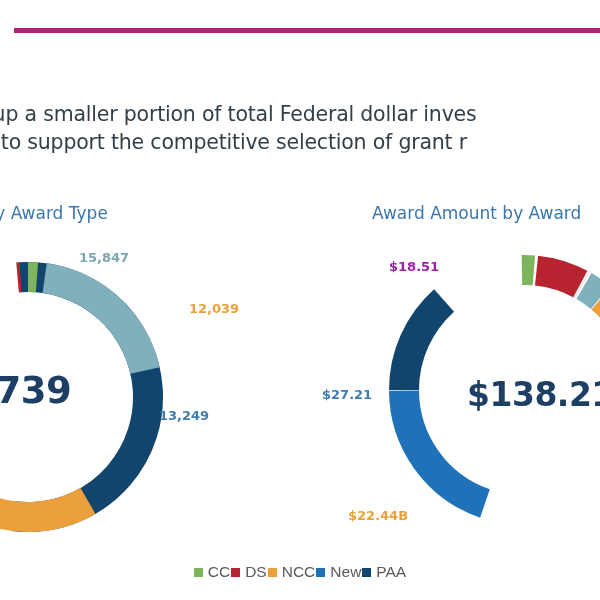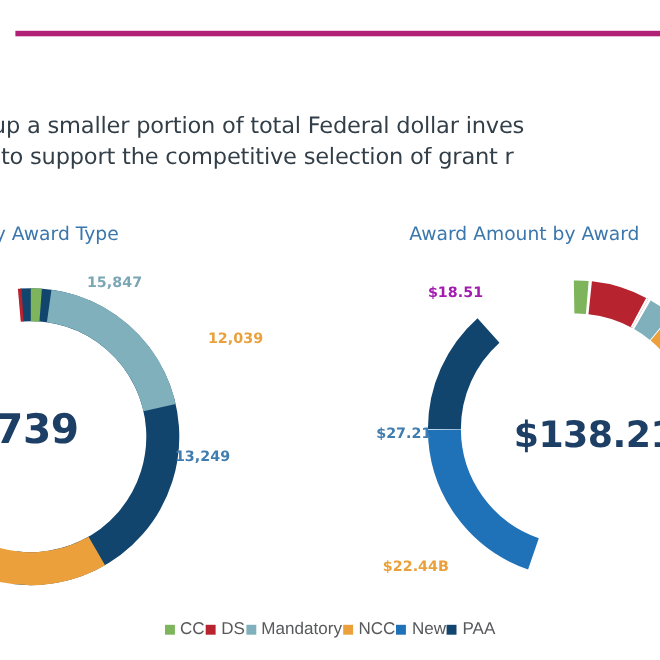--- a/index.html
+++ b/index.html
@@ -100,21 +100,21 @@
   .c-mandatory { color: #7ba7b5; }
   .c-ncc       { color: #e9a13b; }
   .c-new       { color: #3f7cb0; }
   .c-paa       { color: #a21caf; }
 
   #lbl-left-mandatory { top: 250px; left: 79px; }
   #lbl-left-ncc       { top: 301px; left: 145px; margin-left: 44px; }
   #lbl-left-new       { top: 408px; left: 159px; }
 
   #lbl-right-paa      { top: 259px; left: 389px; }
-  #lbl-right-new      { top: 387px; left: 342px; }
+  #lbl-right-new      { top: 387px; left: 322px; }
   #lbl-right-ncc      { top: 508px; left: 348px; }
 
   
   .legend {
     position: absolute;
     top: 563px;
     left: 0;
     width: 600px;
     display: flex;
     justify-content: center;
@@ -212,24 +212,20 @@
 <div class="legend">
   <div class="legend-item">
     <span class="legend-swatch" style="background:#7db45c"></span>
     <span class="legend-label">CC</span>
   </div>
   <div class="legend-item">
     <span class="legend-swatch" style="background:#b7232e"></span>
     <span class="legend-label">DS</span>
   </div>
   <div class="legend-item">
-    <span class="legend-swatch" style="background:#7fb0bc"></span>
-    <span class="legend-label">Mandatory</span>
-  </div>
-  <div class="legend-item">
     <span class="legend-swatch" style="background:#eca03c"></span>
     <span class="legend-label">NCC</span>
   </div>
   <div class="legend-item">
     <span class="legend-swatch" style="background:#1f71b8"></span>
     <span class="legend-label">New</span>
   </div>
   <div class="legend-item">
     <span class="legend-swatch" style="background:#12456e"></span>
     <span class="legend-label">PAA</span>

